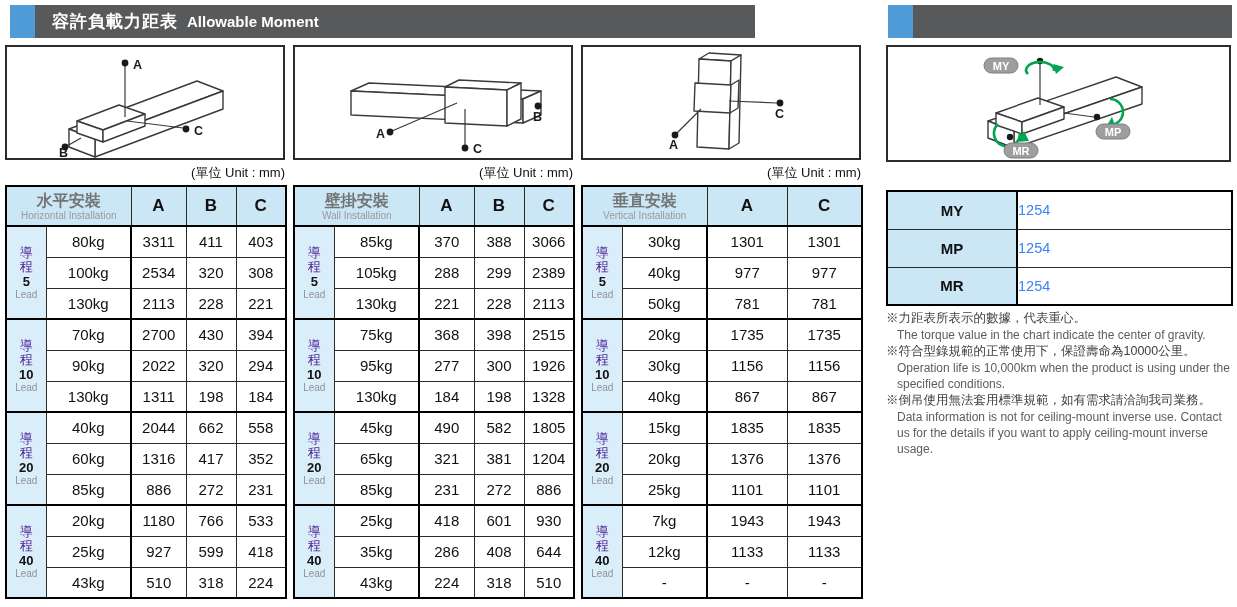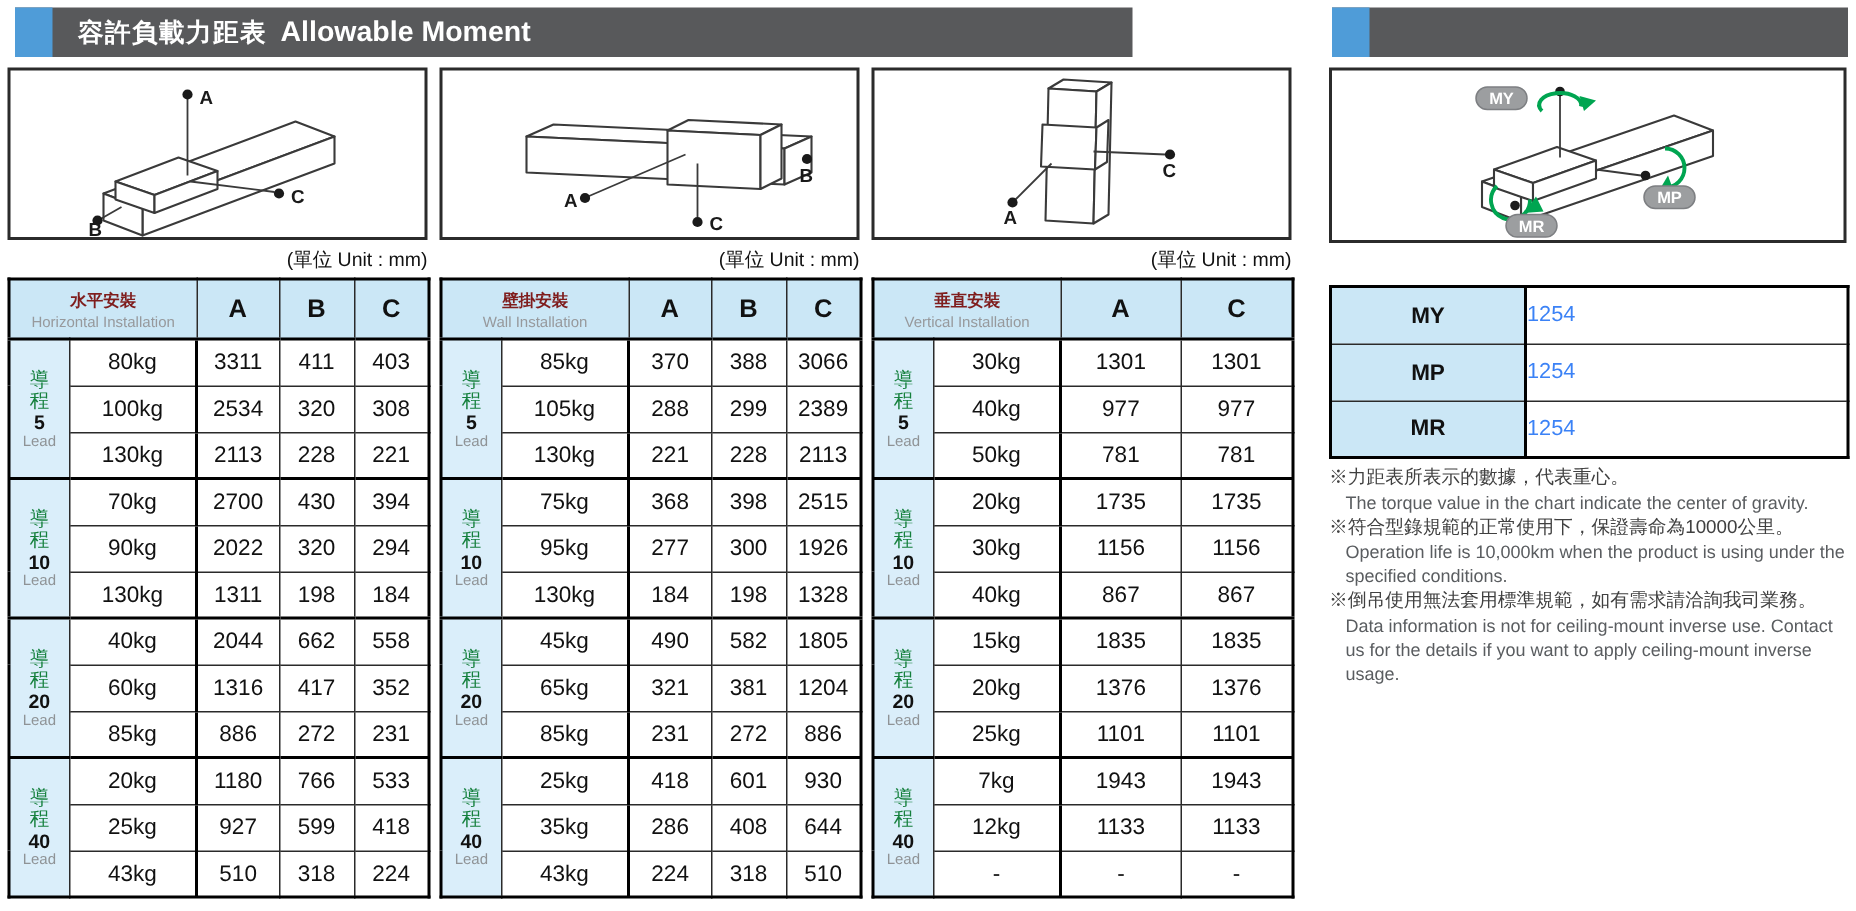--- a/index.html
+++ b/index.html
@@ -5,43 +5,43 @@
   * { margin:0; padding:0; box-sizing:border-box; }
   body { background:#fff; }
   .page { position:relative; width:1237px; height:607px; background:#fff;
           font-family:"Liberation Sans", sans-serif; overflow:hidden; }
 
   
   .hdr { position:absolute; top:5px; height:33px; background:#58595b; color:#fff;
          display:flex; align-items:center; }
   .hdr .sq { position:absolute; left:0; top:0; width:25px; height:33px; background:#4f9cd8; }
   .hdr .zh { font-size:17px; font-weight:bold; margin-left:42px; letter-spacing:1px; }
-  .hdr .en { font-size:19px; font-weight:bold; margin-left:9px; }
+  .hdr .en { font-size:15px; font-weight:bold; margin-left:9px; }
 
   
   .dia { position:absolute; top:45px; border:2px solid #2b2b2b; background:#fff; }
   .dia svg { display:block; }
   .dia text { font:bold 12.5px "Liberation Sans", sans-serif; fill:#1a1a1a; }
   .dia .badge-text { font:bold 11px "Liberation Sans", sans-serif; fill:#fff; }
 
   .unit { position:absolute; font-size:13px; color:#111; text-align:right; height:16px; }
 
   
   table.data { border-collapse:collapse; table-layout:fixed; border:2px solid #000;
                position:absolute; top:185px; background:#fff; }
   .data th, .data td { border:1px solid #2a2a2a; padding:0; text-align:center; vertical-align:middle; }
   .data thead tr { height:40px; }
   .data tbody tr { height:31px; }
   .data thead th { background:#cbe7f6; border-bottom:2px solid #000; }
-  .data th.title .tzh { font-size:11px; font-weight:bold; color:#7f1d1d; line-height:18px; }
+  .data th.title .tzh { font-size:16px; font-weight:bold; color:#737373; line-height:18px; }
   .data th.title .ten { font-size:10px; font-weight:normal; color:#97999c; line-height:11px; }
   .data th.colh { font-size:17px; font-weight:bold; color:#111; }
   .data td.lead { background:#daeefa; }
   .lzh { display:block; width:15px; margin:0 auto; word-break:break-all;
-         font-size:13px; line-height:14px; color:#15803d; }
+         font-size:13px; line-height:14px; color:#4c1d95; }
   .lnum { display:block; font-size:13px; font-weight:bold; color:#111; line-height:15px; }
   .len { display:block; font-size:10px; color:#8f9396; line-height:11px; }
   .data td.load, .data td.val { font-size:15px; color:#111; }
   .data tr.gstart td { border-top:2px solid #000; }
   .data td.firstcol { border-left:2px solid #000; }
 
   
   table.stable { border-collapse:collapse; table-layout:fixed; border:2px solid #000;
                  position:absolute; left:886px; top:190px; background:#fff; }
   .stable tr { height:38px; }

